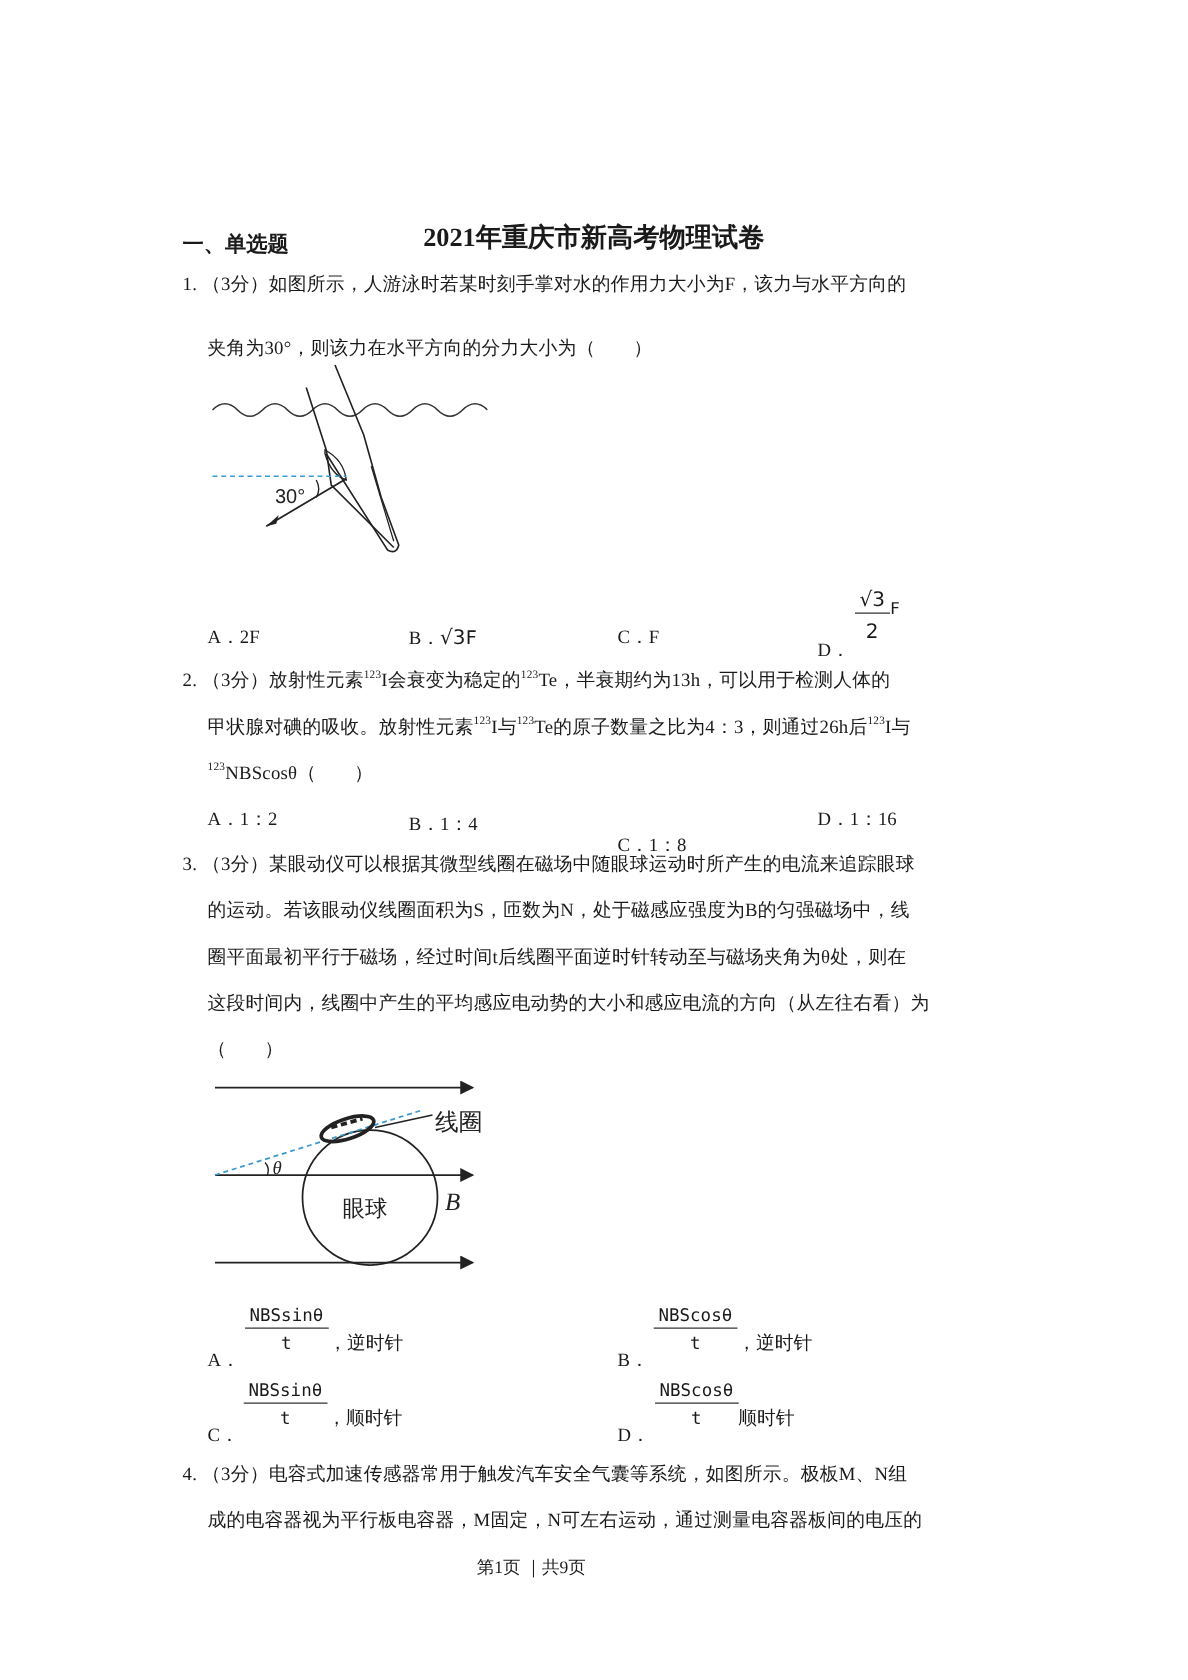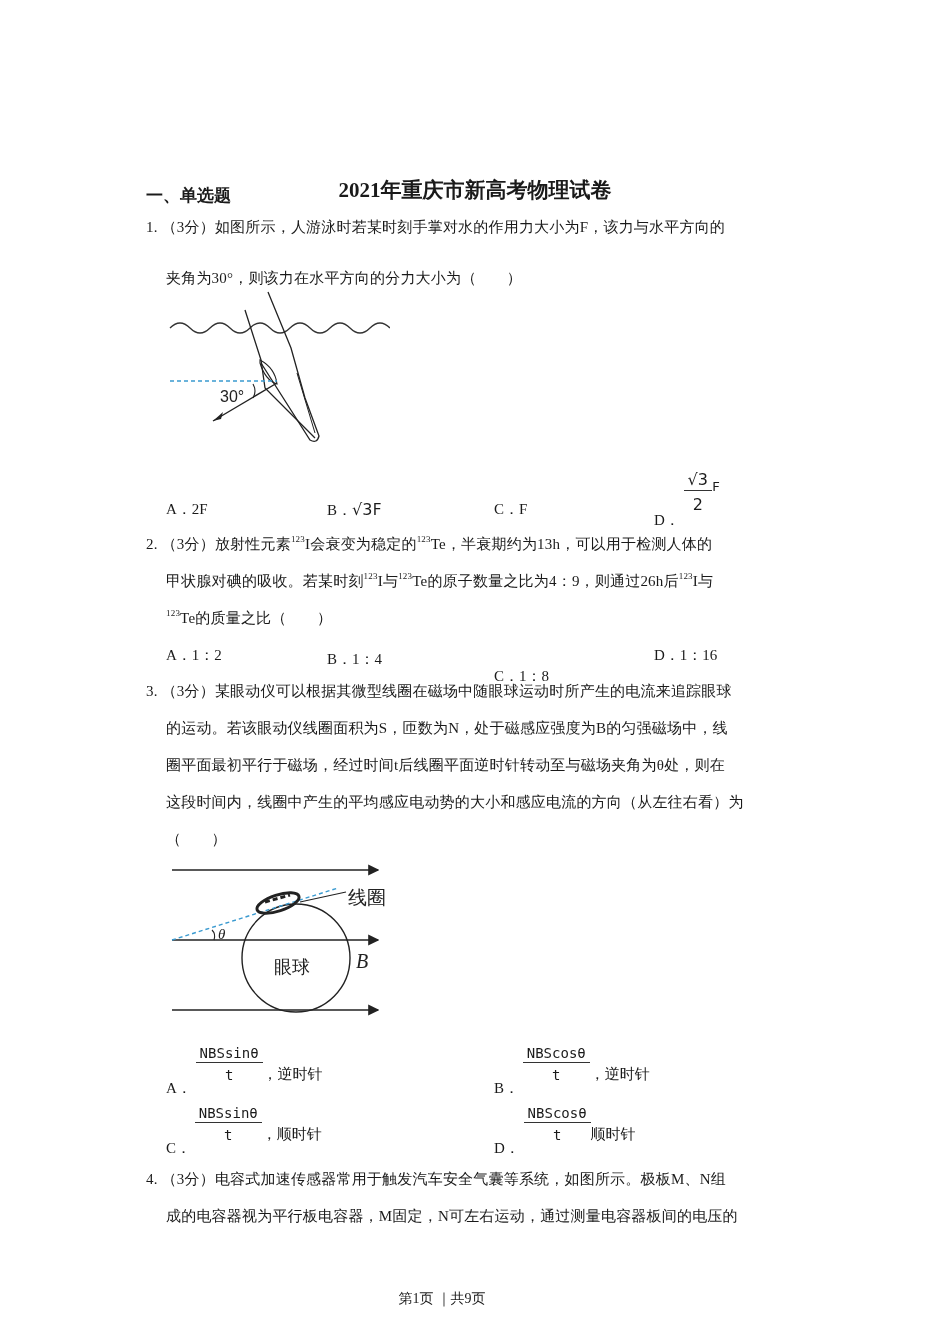--- a/index.html
+++ b/index.html
@@ -8,21 +8,21 @@
     .abs { position:absolute; }
     .title { left:0; width:950px; top:128px; text-align:center; font-weight:bold; font-size:21px;margin-top:48px; }
     .section { left:146px; top:184px; font-weight:bold; font-size:17px; }
     .line { left:146px; font-size:15px; white-space:nowrap; letter-spacing:0.2px; }
     .indent { left:166px; }
     .opt { font-size:15px; white-space:nowrap; }
     sup { font-size:9px; vertical-align:7px; line-height:0; }
     .frac { display:inline-block; text-align:center; vertical-align:middle; font-family:"DejaVu Sans Mono","Liberation Mono",monospace; font-size:14px; }
     .frac .num { display:block; border-bottom:1.5px solid #333; padding:0 4px 1px 4px; }
     .frac .den { display:block; padding-top:4px; }
-    .footer { left:0; width:850px; top:1290px; text-align:center; font-size:14px;margin-left:17px; }
+    .footer { left:0; width:850px; top:1245px; text-align:center; font-size:14px; }
     svg { position:absolute; }
   </style>
 </head>
 <body>
 
 <div class="abs title">2021年重庆市新高考物理试卷</div>
 <div class="abs section">一、单选题</div>
 
 <div class="abs line" style="top:218px;">
   <span>1.</span>
@@ -55,24 +55,24 @@
 <div class="abs opt" style="left:654px;top:470px;">
   <span style="position:relative;top:30px;">D．</span>
   <span class="frac" style="font-family:'DejaVu Sans',sans-serif;font-size:16px;"><span class="num">√3</span><span class="den">2</span></span><span style="font-family:'DejaVu Sans Mono',monospace;font-size:13px;position:relative;top:-4px;">F</span>
 </div>
 
 <div class="abs line" style="top:535px;">
   <span>2.</span>
   <span>（3分）</span><span>放射性元素</span><sup>123</sup><span>I会衰变为稳定的</span><sup>123</sup><span>Te，半衰期约为13h，可以用于检测人体的</span>
 </div>
 <div class="abs line indent" style="top:572px;">
-  <span>甲状腺对碘的吸收。若某时刻</span><sup>123</sup><span>I与</span><sup>123</sup><span>Te的原子数量之比为4：9，则通过26h后</span><sup>123</sup><span>I与</span>
+  <span>甲状腺对碘的吸收。放射性元素</span><sup>123</sup><span>I与</span><sup>123</sup><span>Te的原子数量之比为4：3，则通过26h后</span><sup>123</sup><span>I与</span>
 </div>
 <div class="abs line indent" style="top:609px;">
-  <sup>123</sup><span>Te的质量之比（　　）</span>
+  <sup>123</sup><span>NBScosθ（　　）</span>
 </div>
 <div class="abs opt" style="left:166px;top:646px;"><span>A．</span><span>1：2</span></div>
 <div class="abs opt" style="left:327px;top:650px;"><span>B．</span><span>1：4</span></div>
 <div class="abs opt" style="left:494px;top:646px;margin-top:21px;"><span>C．</span><span>1：8</span></div>
 <div class="abs opt" style="left:654px;top:646px;"><span>D．</span><span>1：16</span></div>
 
 <div class="abs line" style="top:682px;">
   <span>3.</span>
   <span>（3分）</span><span>某眼动仪可以根据其微型线圈在磁场中随眼球运动时所产生的电流来追踪眼球</span>
 </div>

